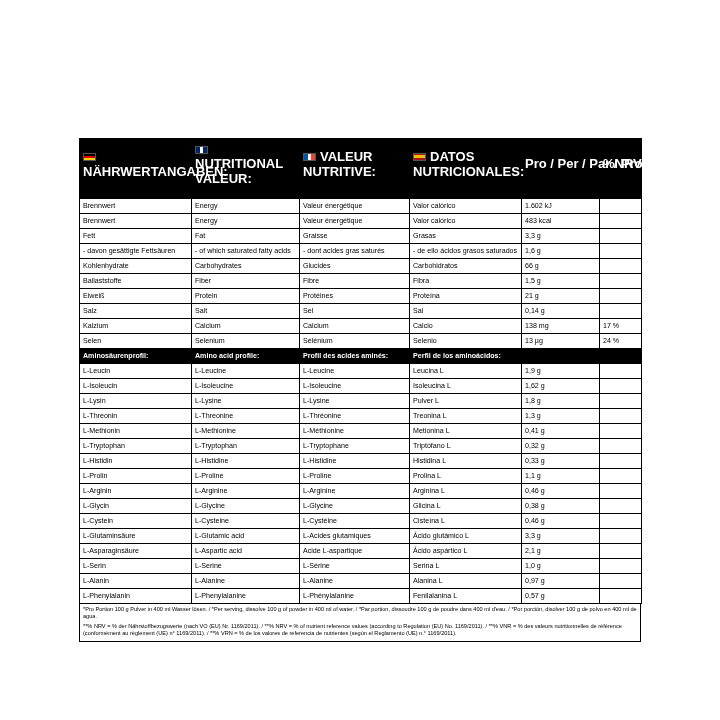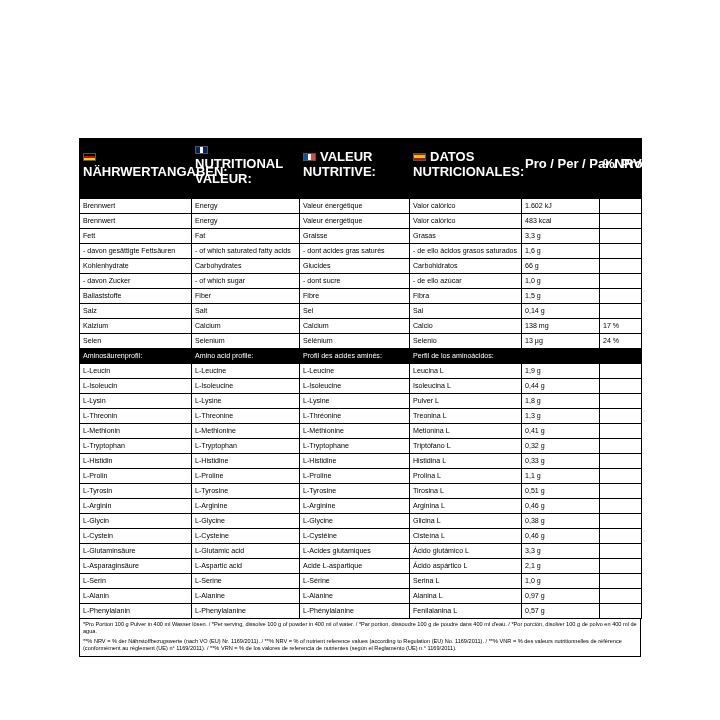--- a/index.html
+++ b/index.html
@@ -84,21 +84,21 @@
   .flag-es {
     background: linear-gradient(to bottom, #aa151b 0 25%, #f1bf00 25% 75%, #aa151b 75% 100%);
   }
   .hdr-label { vertical-align: middle; }
   .right-col { white-space: nowrap; }
 
   
   tr.section td {
     background: #000;
     color: #fff;
-    font-weight: normal;
+    font-weight: bold;
   }
   td.italic { }
 
   .footnotes {
     margin-top: 0px;
     border: 0.6px solid #000;
     border-top: none;
     font-size: 5.6px;
     line-height: 1.32;
     padding: 2px 3px 3px 3px;
@@ -172,33 +172,33 @@
         </tr>
         <tr>
           <td>Kohlenhydrate</td>
           <td>Carbohydrates</td>
           <td>Glucides</td>
           <td>Carbohidratos</td>
           <td class="right-col">66 g</td>
           <td class="right-col"></td>
         </tr>
         <tr>
-          <td class="italic">- davon Zucker</td>
-          <td class="italic">- of which sugar</td>
-          <td class="italic">- dont sucre</td>
-          <td class="italic">- de ello azúcar</td>
-          <td class="italic right-col">1,0 g</td>
-          <td class="italic right-col"></td>
-        </tr>
-        <tr>
           <td>Ballaststoffe</td>
           <td>Fiber</td>
           <td>Fibre</td>
           <td>Fibra</td>
           <td class="right-col">1,5 g</td>
+          <td class="right-col"></td>
+        </tr>
+        <tr>
+          <td>Eiweiß</td>
+          <td>Protein</td>
+          <td>Protéines</td>
+          <td>Proteína</td>
+          <td class="right-col">21 g</td>
           <td class="right-col"></td>
         </tr>
         <tr>
           <td>Salz</td>
           <td>Salt</td>
           <td>Sel</td>
           <td>Sal</td>
           <td class="right-col">0,14 g</td>
           <td class="right-col"></td>
         </tr>
@@ -232,21 +232,21 @@
           <td>L-Leucine</td>
           <td>Leucina L</td>
           <td class="right-col">1,9 g</td>
           <td class="right-col"></td>
         </tr>
         <tr>
           <td>L-Isoleucin</td>
           <td>L-Isoleucine</td>
           <td>L-Isoleucine</td>
           <td>Isoleucina L</td>
-          <td class="right-col">0,44 g</td>
+          <td class="right-col">1,62 g</td>
           <td class="right-col"></td>
         </tr>
         <tr>
           <td>L-Lysin</td>
           <td>L-Lysine</td>
           <td>L-Lysine</td>
           <td>Pulver L</td>
           <td class="right-col">1,8 g</td>
           <td class="right-col"></td>
         </tr>
@@ -281,28 +281,20 @@
           <td>Histidina L</td>
           <td class="right-col">0,33 g</td>
           <td class="right-col"></td>
         </tr>
         <tr>
           <td>L-Prolin</td>
           <td>L-Proline</td>
           <td>L-Proline</td>
           <td>Prolina L</td>
           <td class="right-col">1,1 g</td>
-          <td class="right-col"></td>
-        </tr>
-        <tr>
-          <td>L-Tyrosin</td>
-          <td>L-Tyrosine</td>
-          <td>L-Tyrosine</td>
-          <td>Tirosina L</td>
-          <td class="right-col">0,51 g</td>
           <td class="right-col"></td>
         </tr>
         <tr>
           <td>L-Arginin</td>
           <td>L-Arginine</td>
           <td>L-Arginine</td>
           <td>Arginina L</td>
           <td class="right-col">0,46 g</td>
           <td class="right-col"></td>
         </tr>

